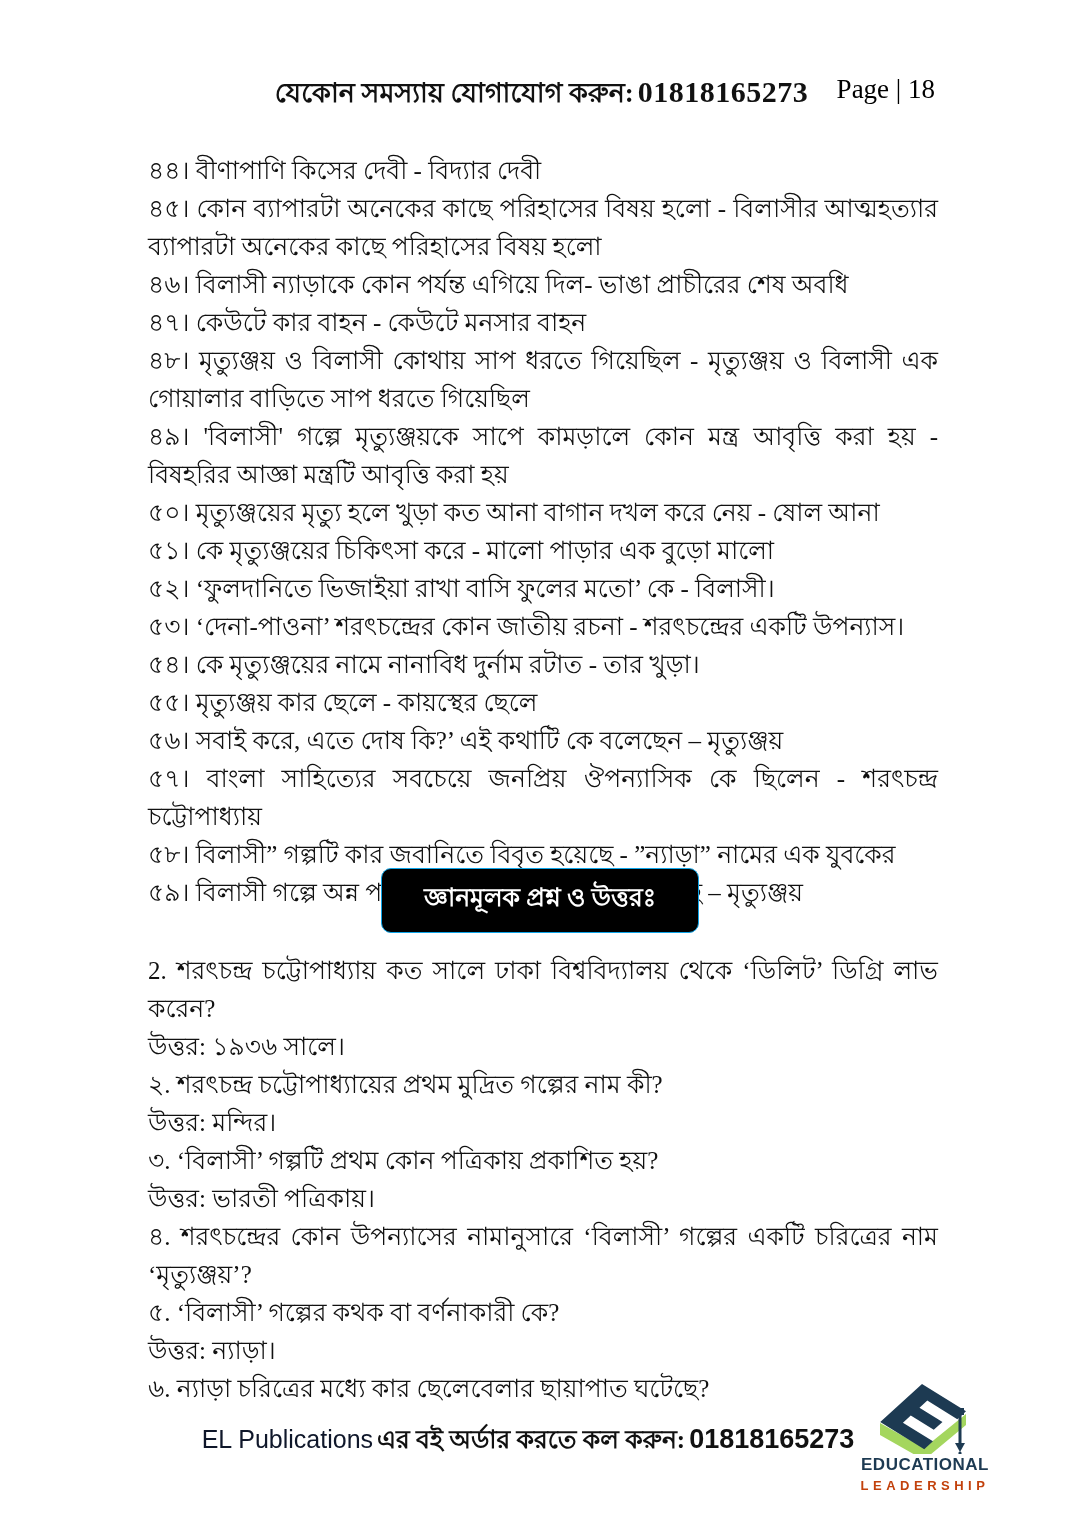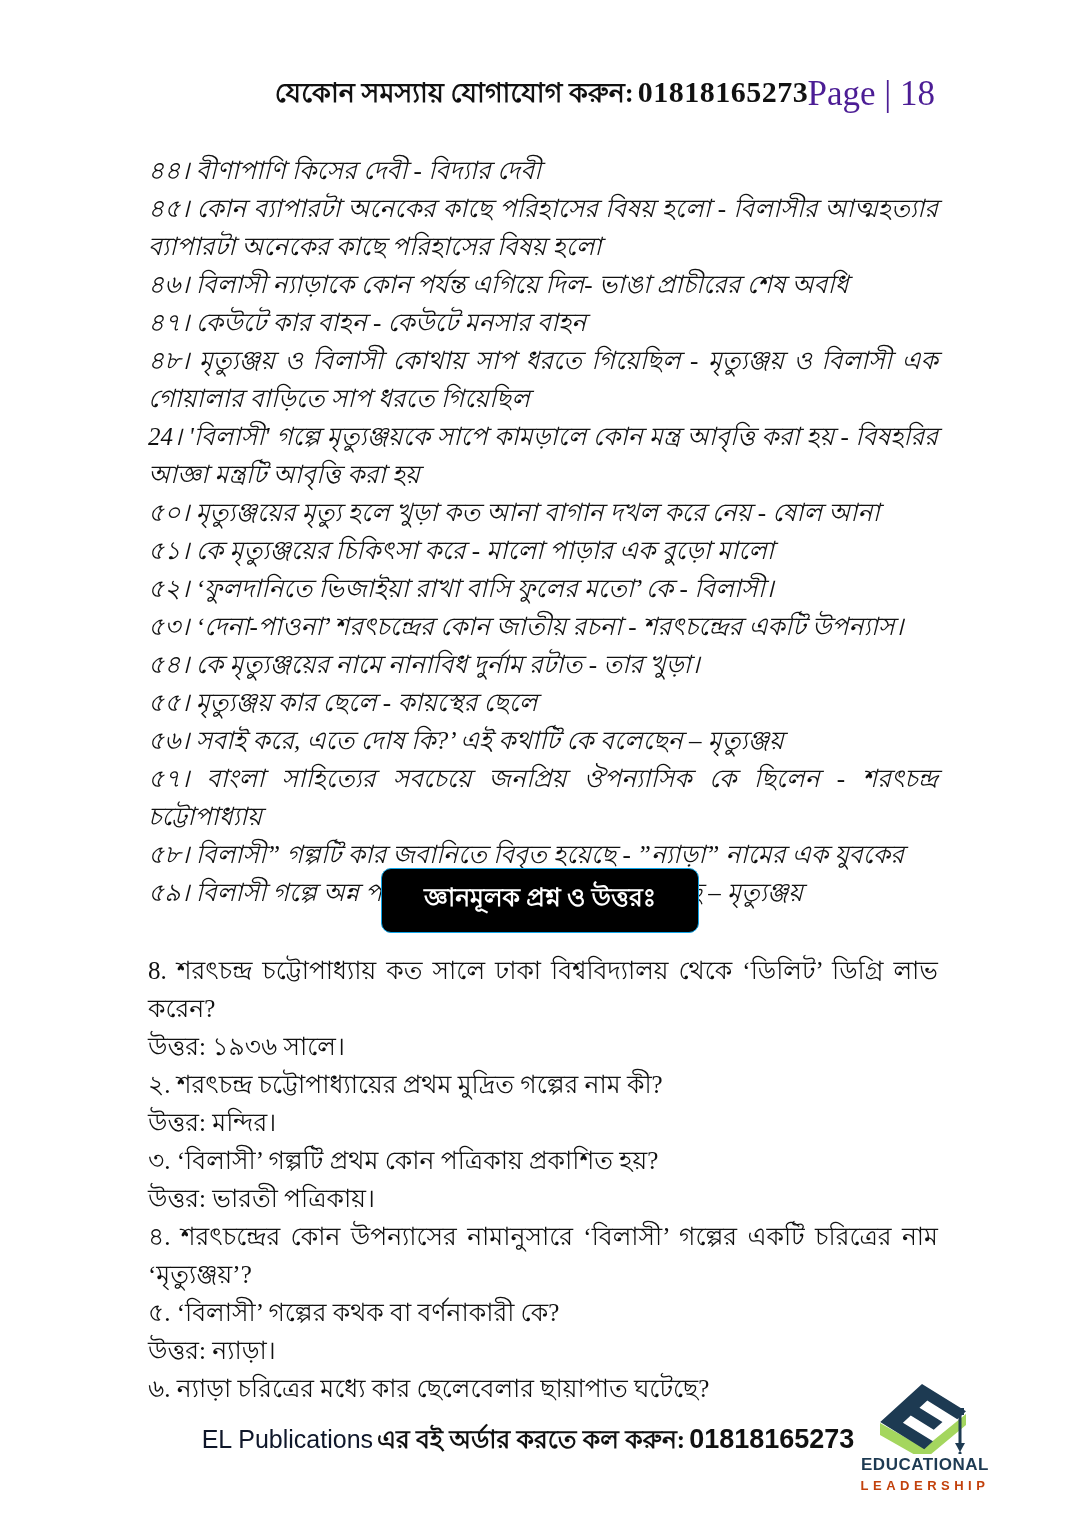--- a/index.html
+++ b/index.html
@@ -34,35 +34,34 @@
   }
   .header-phone {
     font-weight: bold;
     font-size: 30px;
     letter-spacing: 0.5px;
   }
   .header-page {
     position: absolute;
     right: 0;
     top: 2px;
-    font-size: 35px;
-    color: #4c1d95;
+    font-size: 27px;
+    color: #000000;
   }
   
   .items {
     position: absolute;
     top: 152px;
     left: 148px;
     width: 790px;
   }
   .items p {
     font-size: 25px;
     line-height: 38px;
     text-align: justify;
-    font-style: italic;
   }
   
   .banner-wrap {
     position: absolute;
     top: 868px;
     left: 0;
     width: 1080px;
     text-align: center;
   }
   .banner {
@@ -148,39 +147,39 @@
     </div>
     <div class="header-page">Page | 18</div>
   </div>
 
   <div class="items">
     <p>৪৪। বীণাপাণি কিসের দেবী - বিদ্যার দেবী</p>
     <p>৪৫। কোন ব্যাপারটা অনেকের কাছে পরিহাসের বিষয় হলো - বিলাসীর আত্মহত্যার ব্যাপারটা অনেকের কাছে পরিহাসের বিষয় হলো</p>
     <p>৪৬। বিলাসী ন্যাড়াকে কোন পর্যন্ত এগিয়ে দিল- ভাঙা প্রাচীরের শেষ অবধি</p>
     <p>৪৭। কেউটে কার বাহন - কেউটে মনসার বাহন</p>
     <p>৪৮। মৃত্যুঞ্জয় ও বিলাসী কোথায় সাপ ধরতে গিয়েছিল - মৃত্যুঞ্জয় ও বিলাসী এক গোয়ালার বাড়িতে সাপ ধরতে গিয়েছিল</p>
-    <p>24। 'বিলাসী' গল্পে মৃত্যুঞ্জয়কে সাপে কামড়ালে কোন মন্ত্র আবৃত্তি করা হয় - বিষহরির আজ্ঞা মন্ত্রটি আবৃত্তি করা হয়</p>
+    <p>৪৯। 'বিলাসী' গল্পে মৃত্যুঞ্জয়কে সাপে কামড়ালে কোন মন্ত্র আবৃত্তি করা হয় - বিষহরির আজ্ঞা মন্ত্রটি আবৃত্তি করা হয়</p>
     <p>৫০। মৃত্যুঞ্জয়ের মৃত্যু হলে খুড়া কত আনা বাগান দখল করে নেয় - ষোল আনা</p>
     <p>৫১। কে মৃত্যুঞ্জয়ের চিকিৎসা করে - মালো পাড়ার এক বুড়ো মালো</p>
     <p>৫২। ‘ফুলদানিতে ভিজাইয়া রাখা বাসি ফুলের মতো’ কে - বিলাসী।</p>
     <p>৫৩। ‘দেনা-পাওনা’ শরৎচন্দ্রের কোন জাতীয় রচনা - শরৎচন্দ্রের একটি উপন্যাস।</p>
     <p>৫৪। কে মৃত্যুঞ্জয়ের নামে নানাবিধ দুর্নাম রটাত - তার খুড়া।</p>
     <p>৫৫। মৃত্যুঞ্জয় কার ছেলে - কায়স্থের ছেলে</p>
     <p>৫৬। সবাই করে, এতে দোষ কি?’ এই কথাটি কে বলেছেন – মৃত্যুঞ্জয়</p>
     <p>৫৭। বাংলা সাহিত্যের সবচেয়ে জনপ্রিয় ঔপন্যাসিক কে ছিলেন - শরৎচন্দ্র চট্টোপাধ্যায়</p>
     <p>৫৮। বিলাসী” গল্পটি কার জবানিতে বিবৃত হয়েছে - ”ন্যাড়া” নামের এক যুবকের</p>
     <p>৫৯। বিলাসী গল্পে অন্ন পাপের জন্য কাকে দায়ী করা হয়েছে – মৃত্যুঞ্জয়</p>
   </div>
 
   <div class="banner-wrap">
     <div class="banner">জ্ঞানমূলক প্রশ্ন ও উত্তরঃ</div>
   </div>
 
   <div class="qa">
-    <p>8. শরৎচন্দ্র চট্টোপাধ্যায় কত সালে ঢাকা বিশ্ববিদ্যালয় থেকে ‘ডিলিট’ ডিগ্রি লাভ করেন?</p>
+    <p>2. শরৎচন্দ্র চট্টোপাধ্যায় কত সালে ঢাকা বিশ্ববিদ্যালয় থেকে ‘ডিলিট’ ডিগ্রি লাভ করেন?</p>
     <p>উত্তর: ১৯৩৬ সালে।</p>
     <p>২. শরৎচন্দ্র চট্টোপাধ্যায়ের প্রথম মুদ্রিত গল্পের নাম কী?</p>
     <p>উত্তর: মন্দির।</p>
     <p>৩. ‘বিলাসী’ গল্পটি প্রথম কোন পত্রিকায় প্রকাশিত হয়?</p>
     <p>উত্তর: ভারতী পত্রিকায়।</p>
     <p>৪. শরৎচন্দ্রের কোন উপন্যাসের নামানুসারে ‘বিলাসী’ গল্পের একটি চরিত্রের নাম ‘মৃত্যুঞ্জয়’?</p>
     <p>৫. ‘বিলাসী’ গল্পের কথক বা বর্ণনাকারী কে?</p>
     <p>উত্তর: ন্যাড়া।</p>
     <p>৬. ন্যাড়া চরিত্রের মধ্যে কার ছেলেবেলার ছায়াপাত ঘটেছে?</p>
   </div>

